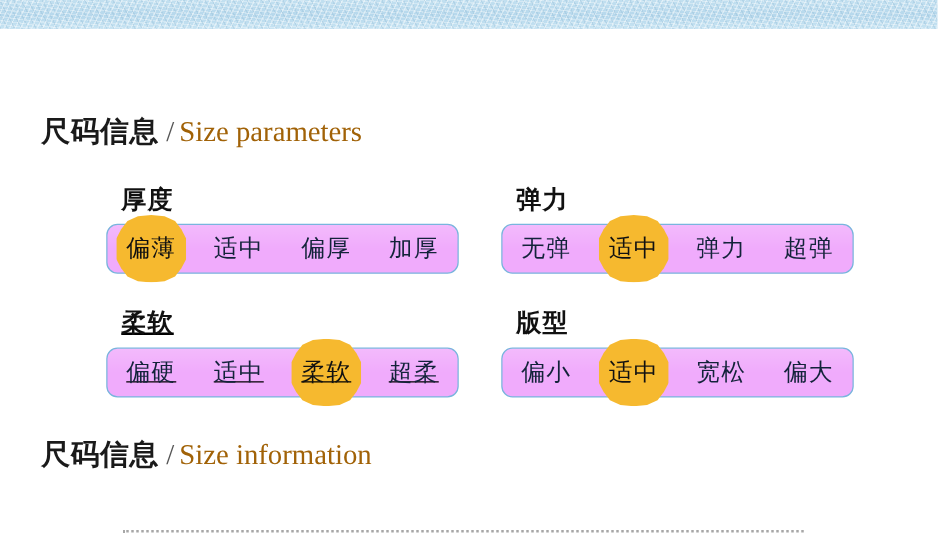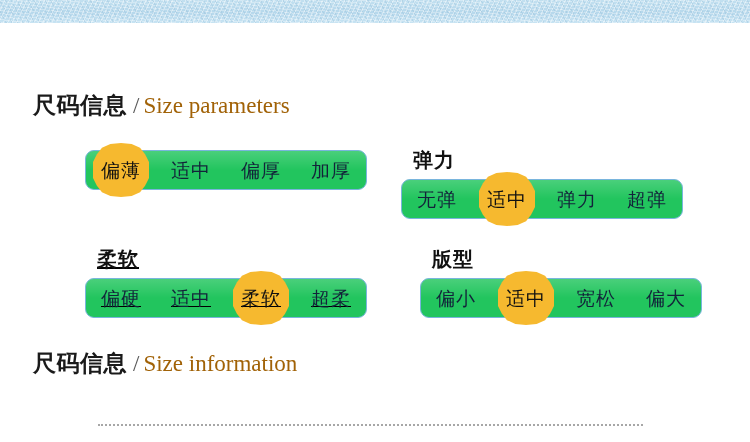--- a/index.html
+++ b/index.html
@@ -73,21 +73,21 @@
     padding-left: 12px;
     letter-spacing: 1px;
   }
 
   
   .option-bar {
     position: relative;
     width: 282px;
     height: 40px;
     box-sizing: border-box;
-    background: #22c55e;
+    background: #f0abfc;
     border: 1px solid #79b5dd;
     border-radius: 9px;
     display: flex;
     align-items: center;
     justify-content: space-around;
   }
   .option-bar::after {
     
     content: "";
     position: absolute;
@@ -133,21 +133,21 @@
       0% 65%, 0% 50%, 0% 35%,
       7% 21%, 16% 9%
     );
     border-radius: 22% / 24%;
   }
 
   
   #group-thickness  { left: 85px;  top: 150px; }
   #group-elasticity { left: 401px; top: 150px; }
   #group-softness   { left: 85px;  top: 249px; text-decoration: underline; }
-  #group-fit        { left: 420px; top: 249px; }
+  #group-fit        { left: 401px; top: 249px; }
 
   
   .dashed-rule {
     position: absolute;
     left: 98px;
     top: 424px;
     width: 545px;
     height: 0;
     border-top: 2px dotted #8a8a8a;
     opacity: .75;
@@ -156,20 +156,21 @@
 </head>
 <body>
 
 <div class="top-band"></div>
 
 <div class="section-heading" id="heading-size-parameters">
   <span class="cn">尺码信息</span><span class="slash">/</span><span class="en">Size parameters</span>
 </div>
 
 <div class="param-group" id="group-thickness">
+  <div class="group-label">厚度</div>
   <div class="option-bar">
     <div class="option selected"><span class="burst"></span><span class="opt-text">偏薄</span></div>
     <div class="option"><span class="opt-text">适中</span></div>
     <div class="option"><span class="opt-text">偏厚</span></div>
     <div class="option"><span class="opt-text">加厚</span></div>
   </div>
 </div>
 
 <div class="param-group" id="group-elasticity">
   <div class="group-label">弹力</div>

